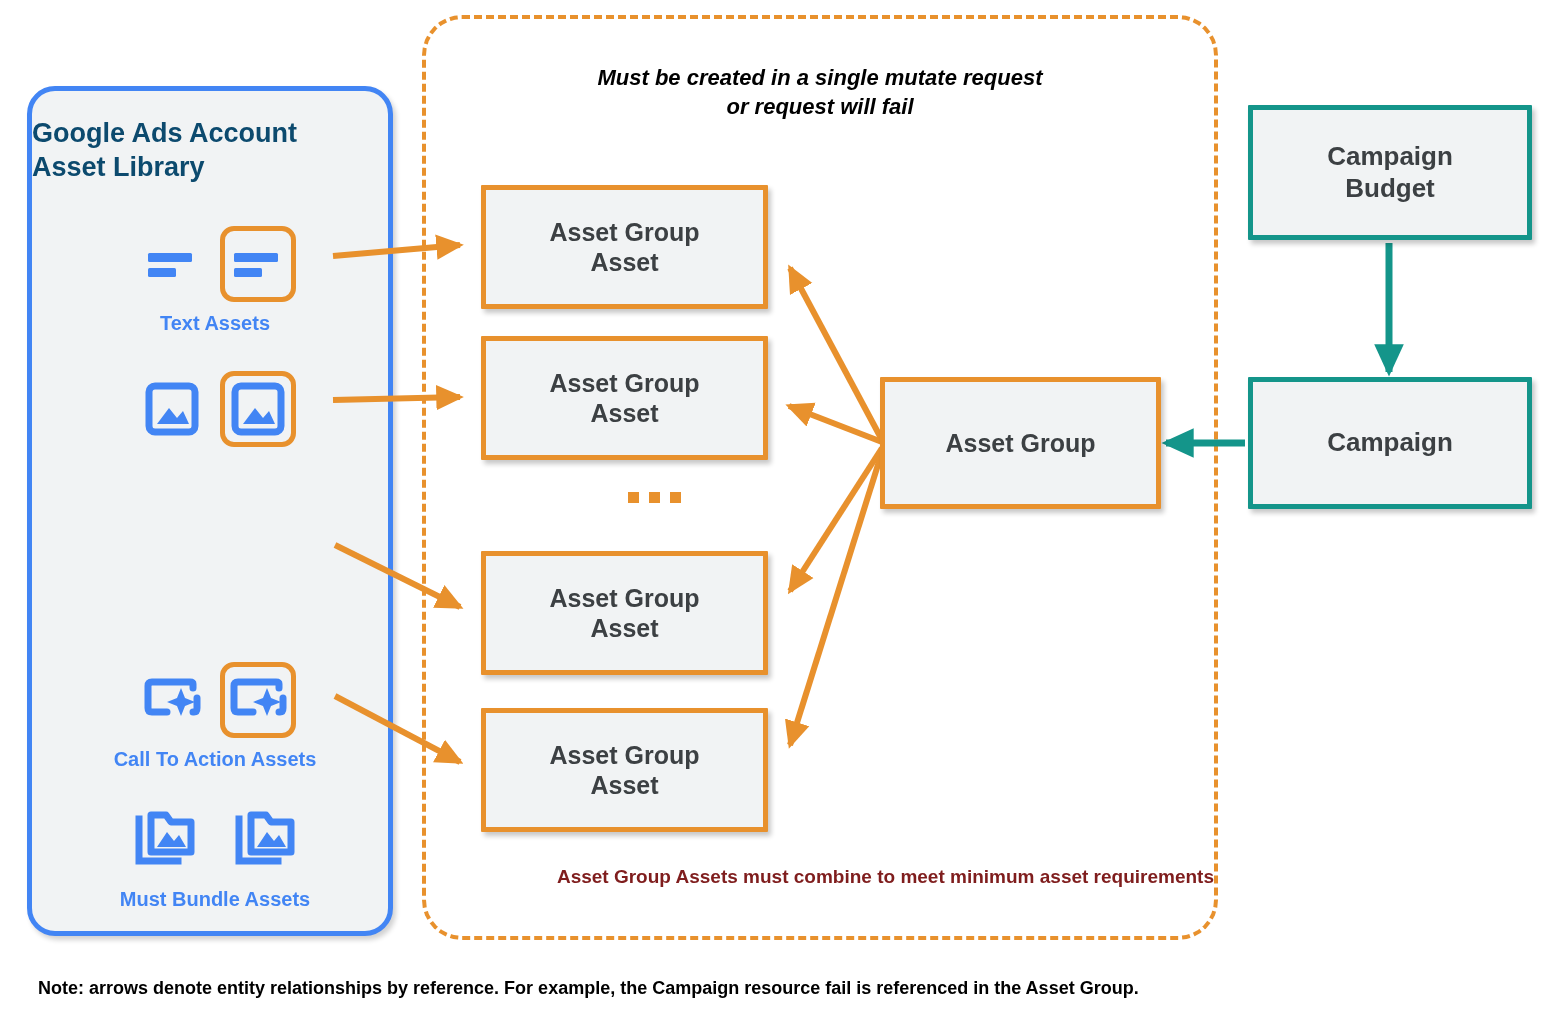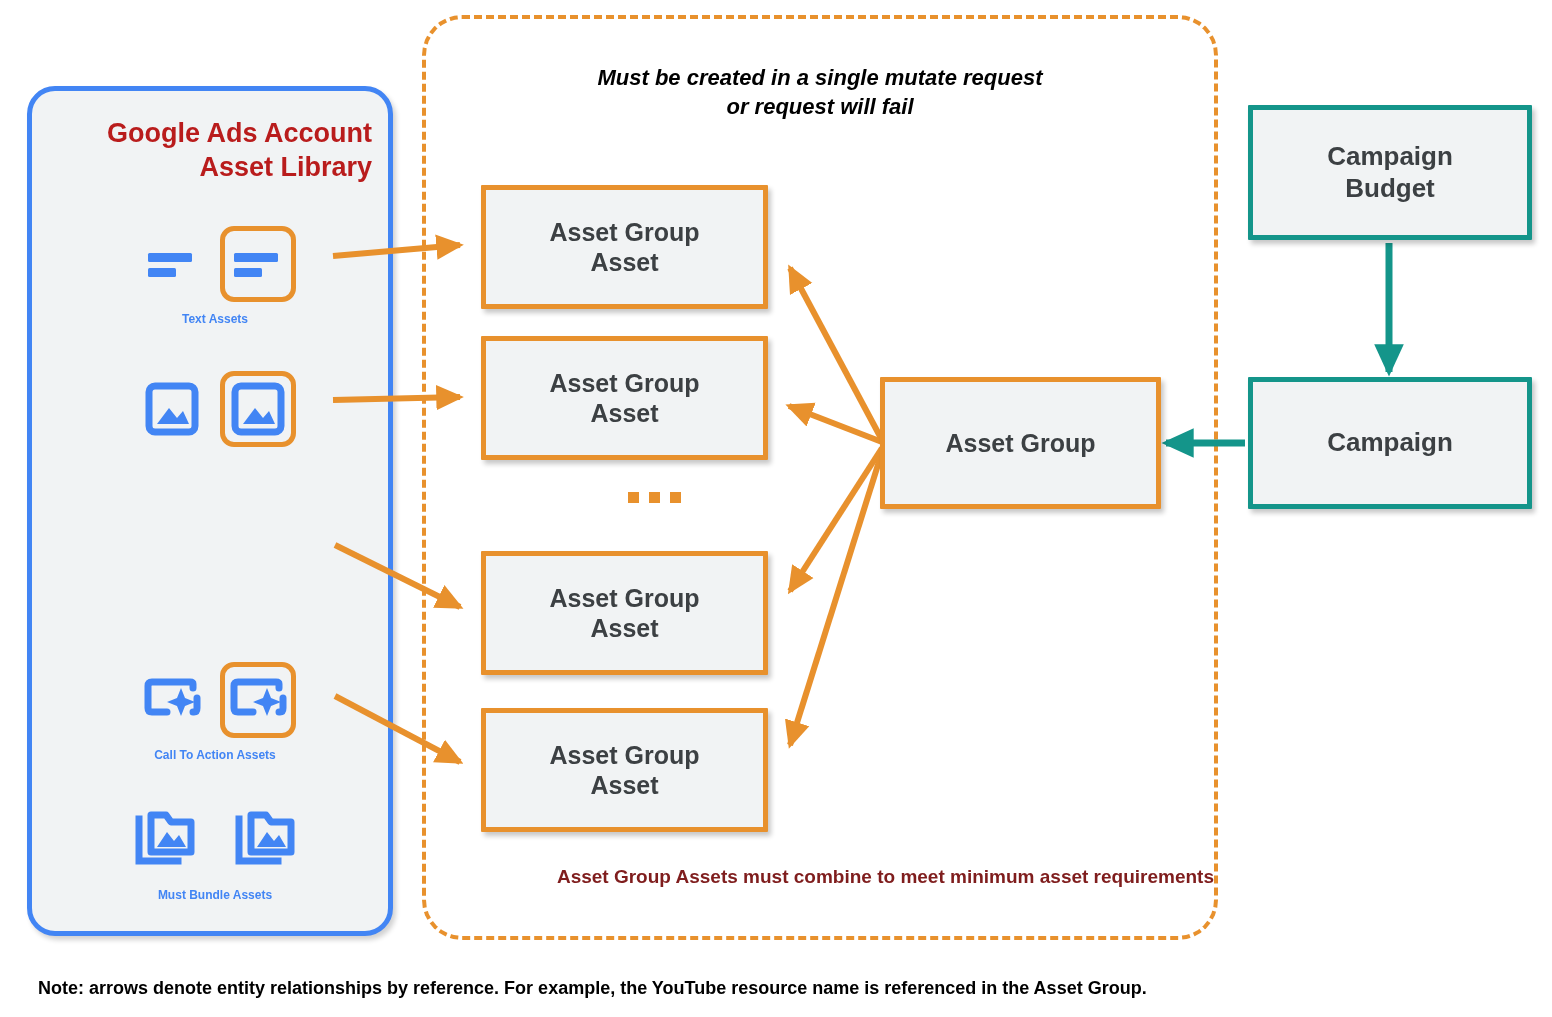--- a/index.html
+++ b/index.html
@@ -28,25 +28,25 @@
     box-sizing: border-box;
     background: #f1f3f4;
     border: 5px solid #4285f4;
     border-radius: 28px;
     box-shadow: 3px 4px 5px rgba(0,0,0,0.18);
   }
   #library-title {
     position: absolute;
     left: 0; right: 16px;
     top: 26px;
-    text-align: right;
+    text-align: left;
     font-size: 27px;
     font-weight: bold;
     line-height: 1.25;
-    color: #b91c1c;
+    color: #0c4a6e;
     white-space: pre-line;
   }
 
   .asset-row {
     position: absolute;
     left: 0;
     width: 366px;
   }
   .asset-icons {
     position: relative;
@@ -63,21 +63,21 @@
     align-items: center;
     justify-content: center;
     box-sizing: border-box;
   }
   .icon-box.highlight {
     border: 5px solid #e8912d;
     border-radius: 14px;
   }
   .asset-label {
     text-align: center;
-    font-size: 12px;
+    font-size: 20px;
     font-weight: bold;
     color: #4285f4;
     margin-top: 2px;
   }
 
   
   #mutate-region {
     position: absolute;
     left: 422px;
     top: 15px;
@@ -333,14 +333,14 @@
     <span></span>
     <span></span>
     <span></span>
   </div>
 
   <div class="node orange" id="asset-group-node">Asset Group</div>
   <div class="node teal" id="campaign-budget-node">Campaign
 Budget</div>
   <div class="node teal" id="campaign-node">Campaign</div>
 
-  <div id="bottom-note">Note: arrows denote entity relationships by reference. For example, the YouTube resource name is referenced in the Asset Group.</div>
+  <div id="bottom-note">Note: arrows denote entity relationships by reference. For example, the Campaign resource fail is referenced in the Asset Group.</div>
 </div>
 
 </body></html>

